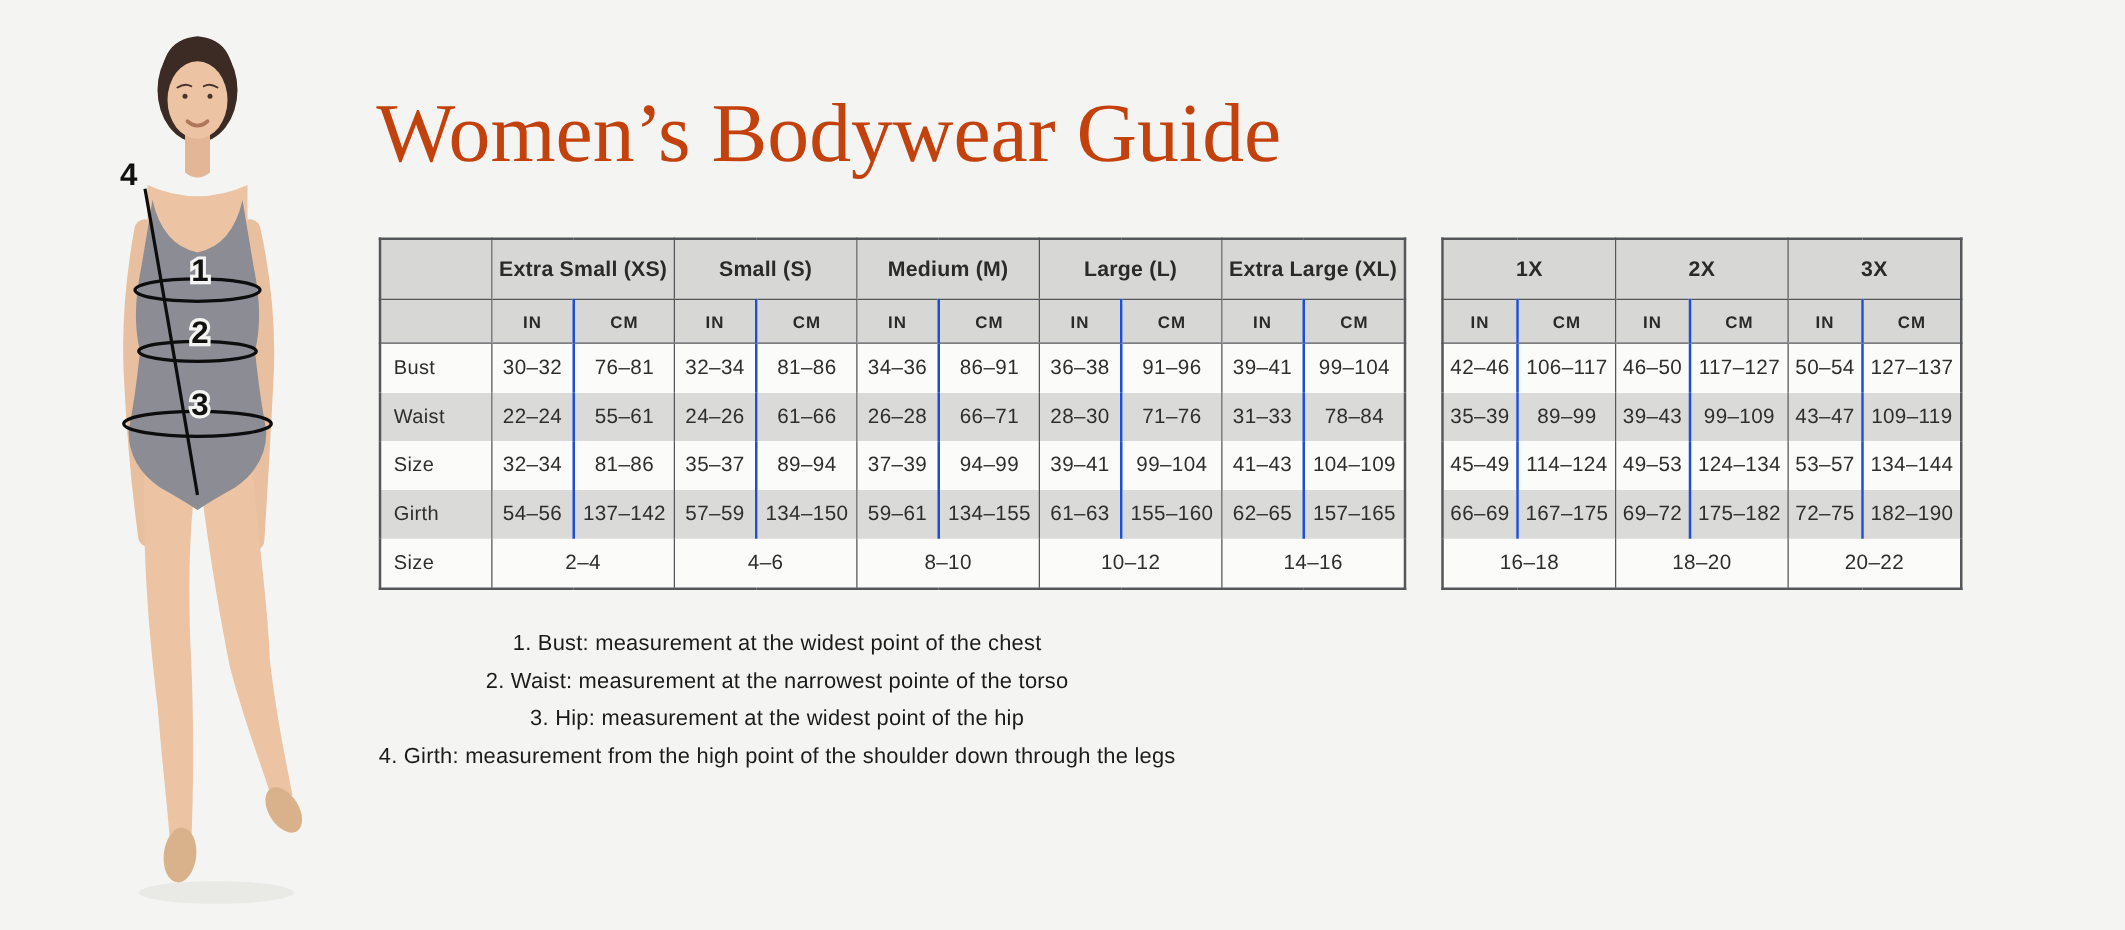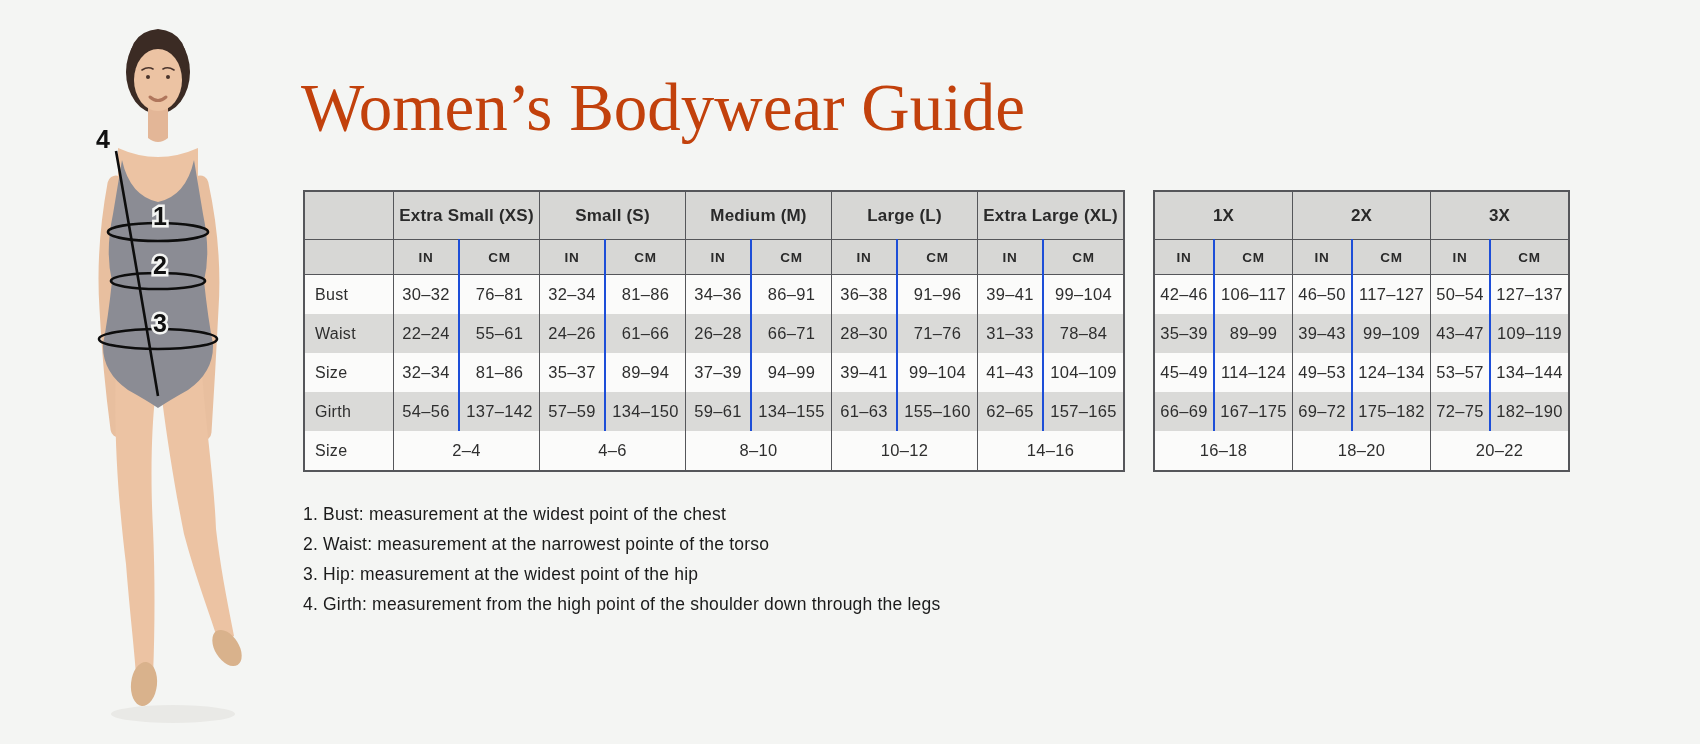--- a/index.html
+++ b/index.html
@@ -47,21 +47,21 @@
   .data-row th, .data-row td { height: 39px; font-size: 16.5px; letter-spacing: 0.3px; }
   .data-row.gray th, .data-row.gray td { background: #dadad8; margin-top: 28px; }
   .data-row.white th, .data-row.white td { background: #fbfbfa; margin-top: 16px; }
   .label-col { text-align: left !important; padding-left: 10px !important; font-size: 16px !important; letter-spacing: 0.2px; }
   .group-start { border-left: 1.5px solid #55565a; }
   .light-start { border-left: 2px solid #1d4ed8; }
 
   .notes {
     position: absolute; left: 303px; top: 499px;
     margin: 0; padding: 0; list-style: none;
-    font-size: 17.5px; line-height: 30px; color: #1b1b1b; letter-spacing: 0.2px;
+    font-size: 17.5px; line-height: 30px; color: #1b1b1b; letter-spacing: 0.2px; text-align: center;
   }
 </style>
 </head>
 <body>
 
 <div class="stage">
 
   <svg class="model-figure" width="230" height="724" viewBox="0 0 230 724" aria-hidden="true">
 
     <ellipse cx="115" cy="700" rx="62" ry="9" fill="#e9e9e6"></ellipse>

